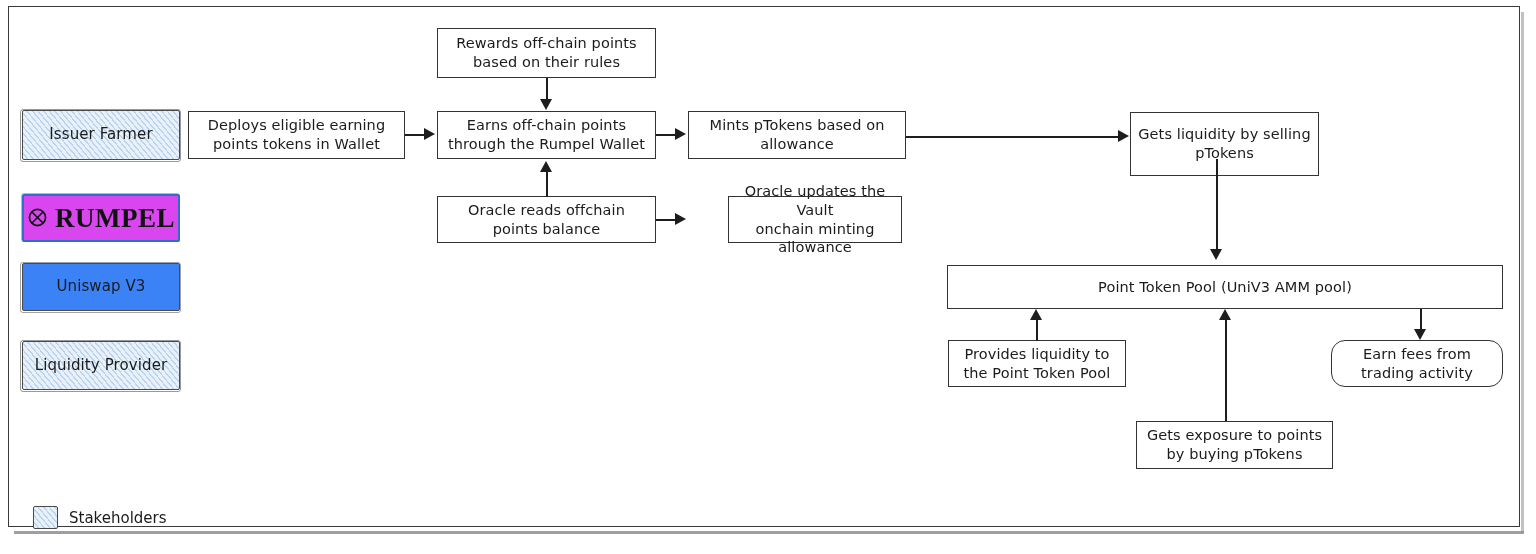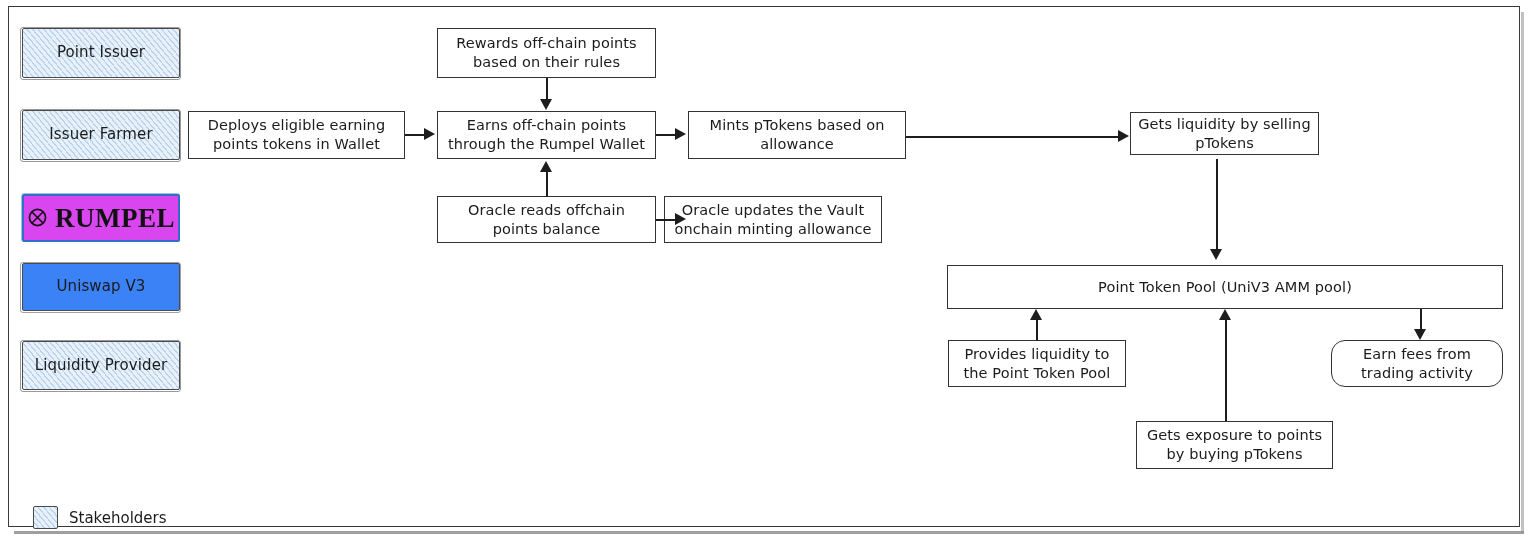--- a/index.html
+++ b/index.html
@@ -188,23 +188,20 @@
 </style>
 </head>
 <body>
 
 <div id="canvas">
 
   <div id="frame"></div>
   <div id="frame-shadow"></div>
   <div id="frame-shadow-right"></div>
 
-  <div class="node stake" style="left:22px; top:28px; width:158px; height:50px;">
-    <span>Point Issuer</span>
-  </div>
 
   <div class="node stake" style="left:22px; top:110px; width:158px; height:50px;">
     <span>Issuer Farmer</span>
   </div>
 
   <div class="node brandbox" style="left:22px; top:194px; width:158px; height:48px;">
     <span class="brand-inner">
       <svg class="rumpel-mark" width="21" height="21" viewBox="0 0 24 24">
         <circle cx="12" cy="12" r="9.2" fill="none" stroke="#111111" stroke-width="1.9"></circle>
         <line x1="6.0" y1="6.0" x2="18.0" y2="18.0" stroke="#111111" stroke-width="1.9"></line>
@@ -241,31 +238,31 @@
   <div class="node proc" style="left:688px; top:111px; width:218px; height:48px;">
     <span>Mints pTokens based on
 allowance</span>
   </div>
 
   <div class="node proc" style="left:437px; top:111px; width:219px; height:48px;">
     <span>Earns off-chain points
 through the Rumpel Wallet</span>
   </div>
 
-  <div class="node proc" style="left:1130px; top:112px; width:189px; height:43px;align-items:center;">
+  <div class="node proc" style="left:1130px; top:112px; width:189px; height:64px;align-items:center;">
     <span>Gets liquidity by selling
 pTokens</span>
   </div>
 
   <div class="node proc" style="left:437px; top:196px; width:219px; height:47px;">
     <span>Oracle reads offchain
 points balance</span>
   </div>
 
-  <div class="node proc" style="left:664px; top:196px; width:218px; height:47px;">
+  <div class="node proc" style="left:728px; top:196px; width:174px; height:47px;">
     <span>Oracle updates the Vault
 onchain minting allowance</span>
   </div>
 
   <div class="node proc" style="left:947px; top:265px; width:556px; height:44px;">
     <span>Point Token Pool (UniV3 AMM pool)</span>
   </div>
 
   <div class="node proc" style="left:948px; top:340px; width:178px; height:47px;">
     <span>Provides liquidity to

